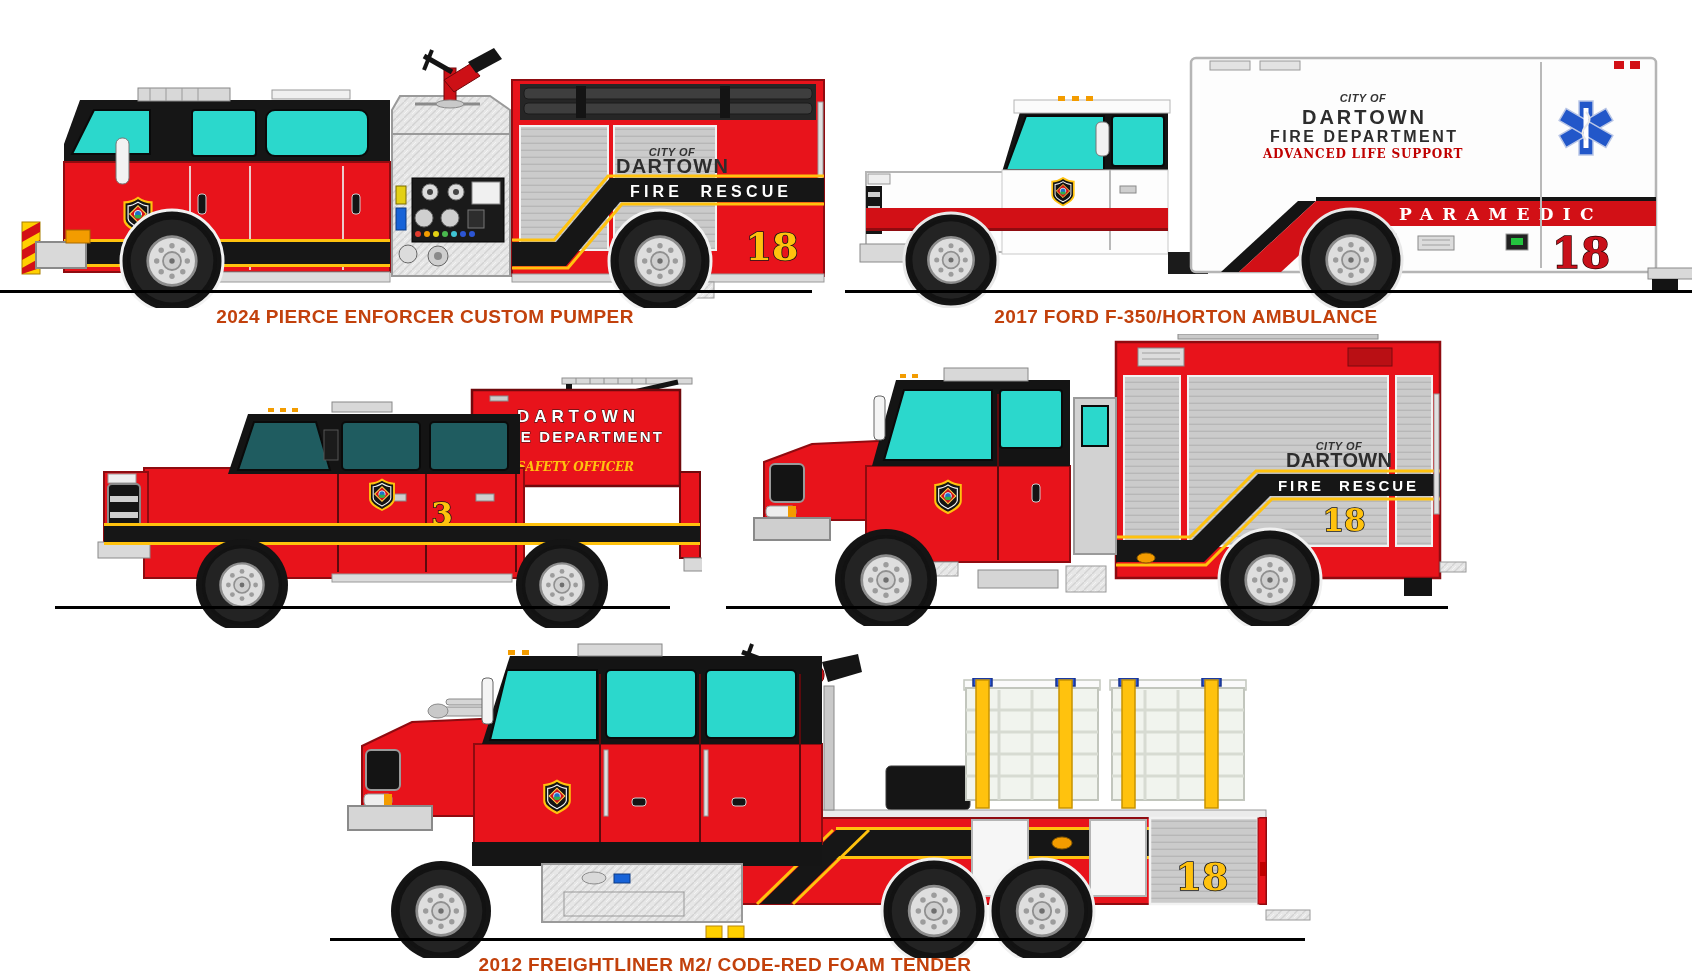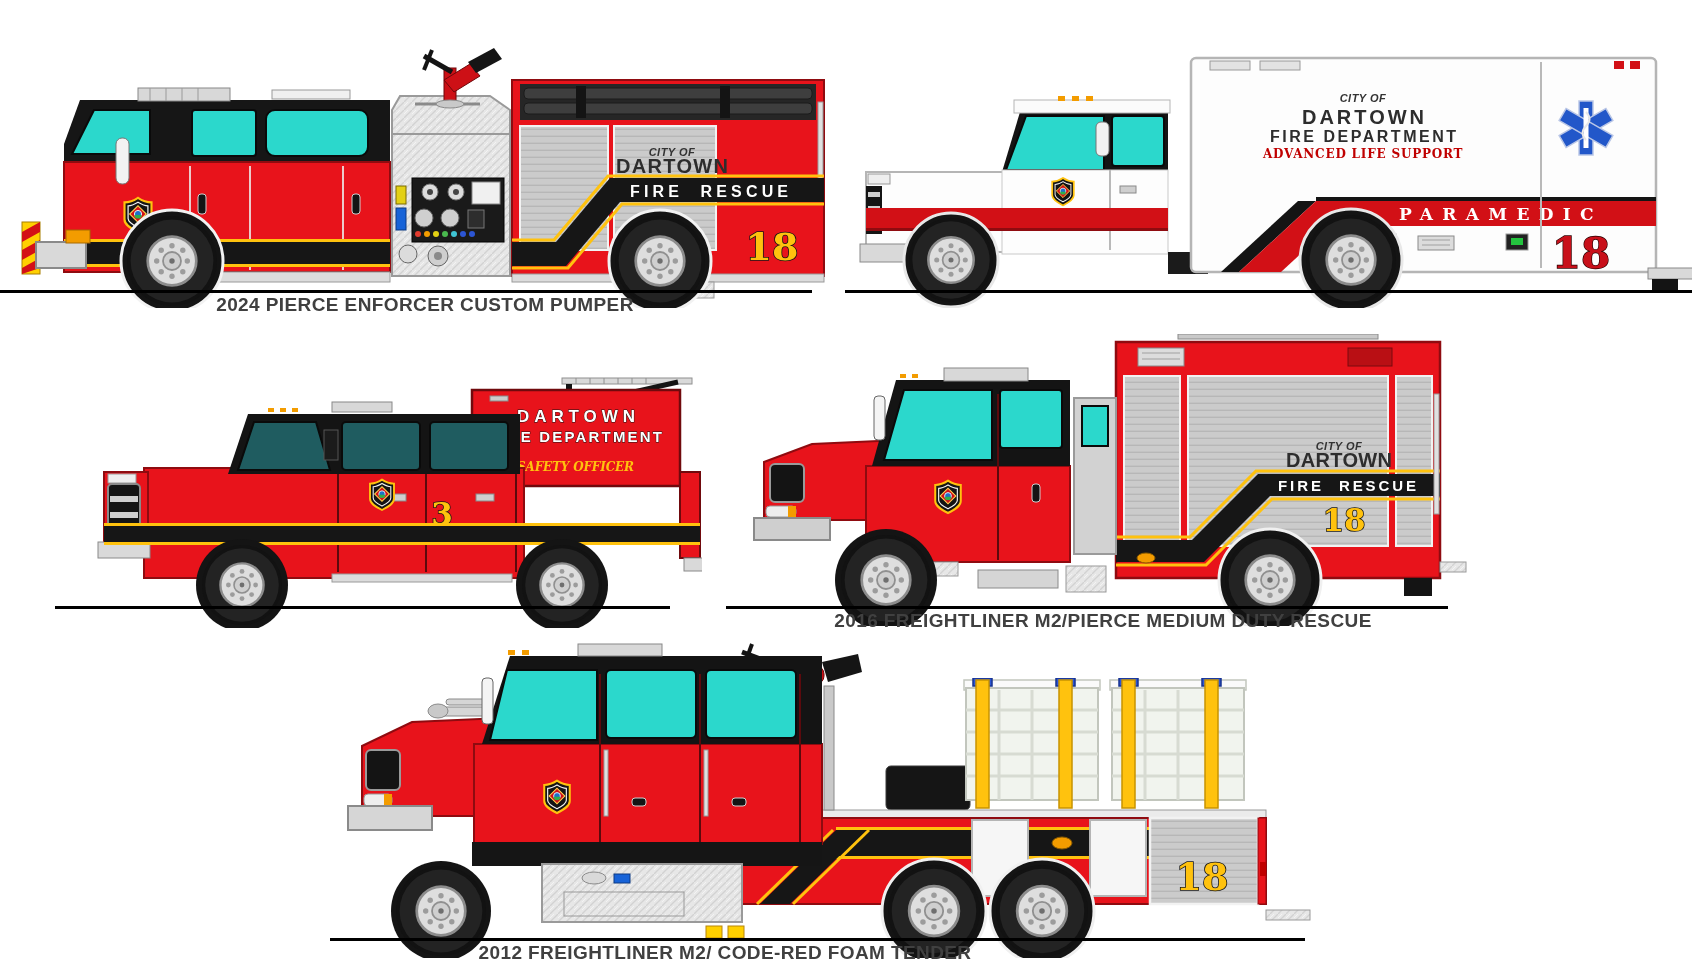--- a/index.html
+++ b/index.html
@@ -1,21 +1,21 @@
 <!DOCTYPE html>
 <html><head>
 <meta charset="utf-8">
 <style>
   html,body{margin:0;padding:0;background:#ffffff;}
   .canvas{position:relative;width:1692px;height:980px;background:#ffffff;overflow:hidden;
           font-family:"Liberation Sans",sans-serif;}
   .vehicle{position:absolute;margin:16px;padding:0;}
   .groundline{position:absolute;height:3px;background:#000;}
   .caption{position:absolute;width:600px;text-align:center;font:700 19px "Liberation Sans",sans-serif;
-           color:#404040;letter-spacing:.4px;white-space:nowrap;}
+           color:#c2410c;letter-spacing:.4px;white-space:nowrap;margin-top:12px;}
   svg text{text-anchor:middle;}
   .t-cityof{font:italic 700 11px "Liberation Sans",sans-serif;fill:#333;letter-spacing:.5px;}
   .t-city{font:700 20px "Liberation Sans",sans-serif;fill:#2d2d2d;}
   .t-dept{font:700 16px "Liberation Sans",sans-serif;fill:#2d2d2d;}
   .t-banner{font:700 16px "Liberation Sans",sans-serif;fill:#fff;letter-spacing:2px;word-spacing:9px;}
   .t-banner-sm{font:700 15px "Liberation Sans",sans-serif;fill:#fff;letter-spacing:2px;word-spacing:8px;}
   .t-unit{font:700 38px "DejaVu Serif",serif;fill:#ffc20e;stroke:#161616;stroke-width:1.6px;paint-order:stroke;}
   .t-unit-md{font:700 31px "DejaVu Serif",serif;fill:#ffc20e;stroke:#161616;stroke-width:1.5px;paint-order:stroke;}
   .t-unit-red{font:700 42px "DejaVu Serif",serif;fill:#c8101a;stroke:#2a0000;stroke-width:1.4px;paint-order:stroke;}
   .t-als{font:700 12px "DejaVu Serif",serif;fill:#c00000;letter-spacing:.5px;}
@@ -484,16 +484,16 @@
 </svg>
 </figure>
 
 <div class="groundline" style="left:0;top:290px;width:812px"></div>
 <div class="groundline" style="left:845px;top:290px;width:847px"></div>
 <div class="groundline" style="left:55px;top:606px;width:615px"></div>
 <div class="groundline" style="left:726px;top:606px;width:722px"></div>
 <div class="groundline" style="left:330px;top:938px;width:975px"></div>
 
 <div class="caption" style="left:125px;top:294px">2024 PIERCE ENFORCER CUSTOM PUMPER</div>
-<div class="caption" style="left:803px;top:610px">2016 FREIGHTLINER M2/PIERCE MEDIUM DUTY RESCUE</div>
+<div class="caption" style="left:886px;top:294px">2017 FORD F-350/HORTON AMBULANCE</div>
 <div class="caption" style="left:425px;top:942px">2012 FREIGHTLINER M2/ CODE-RED FOAM TENDER</div>
 
 </div>
 
 </body></html>

